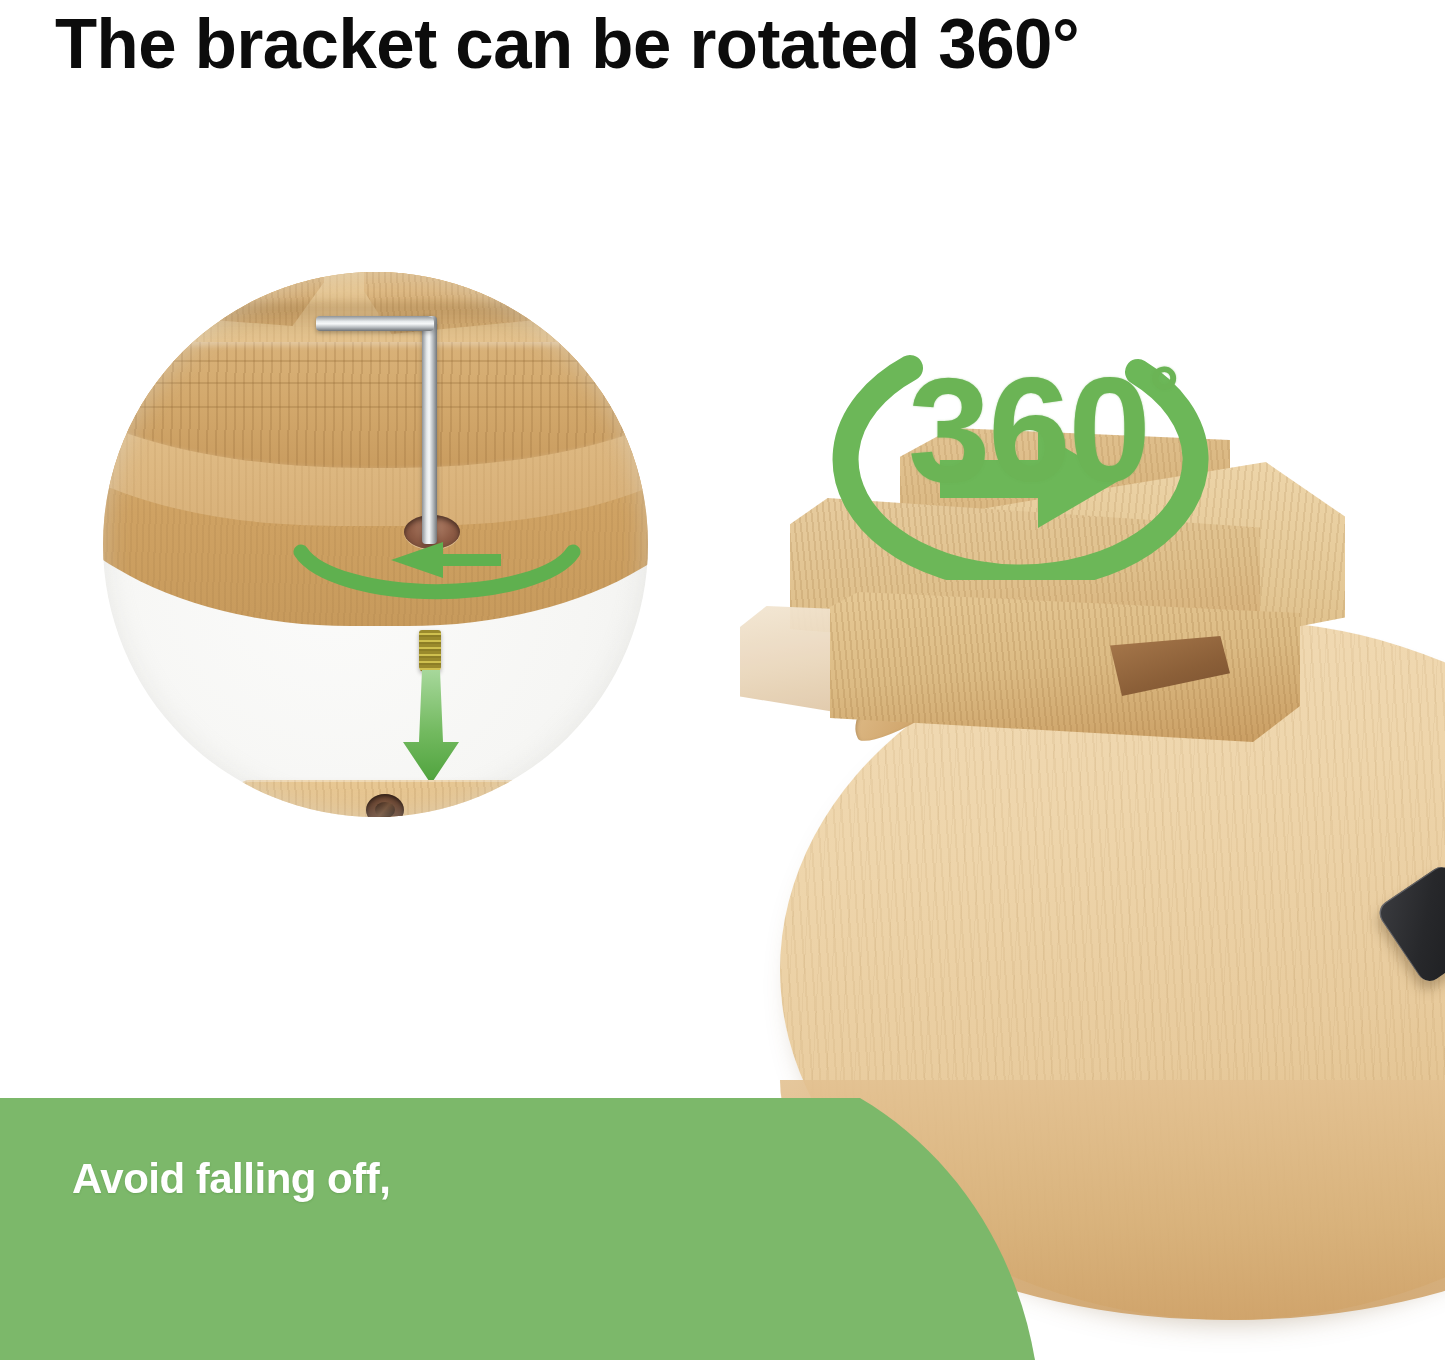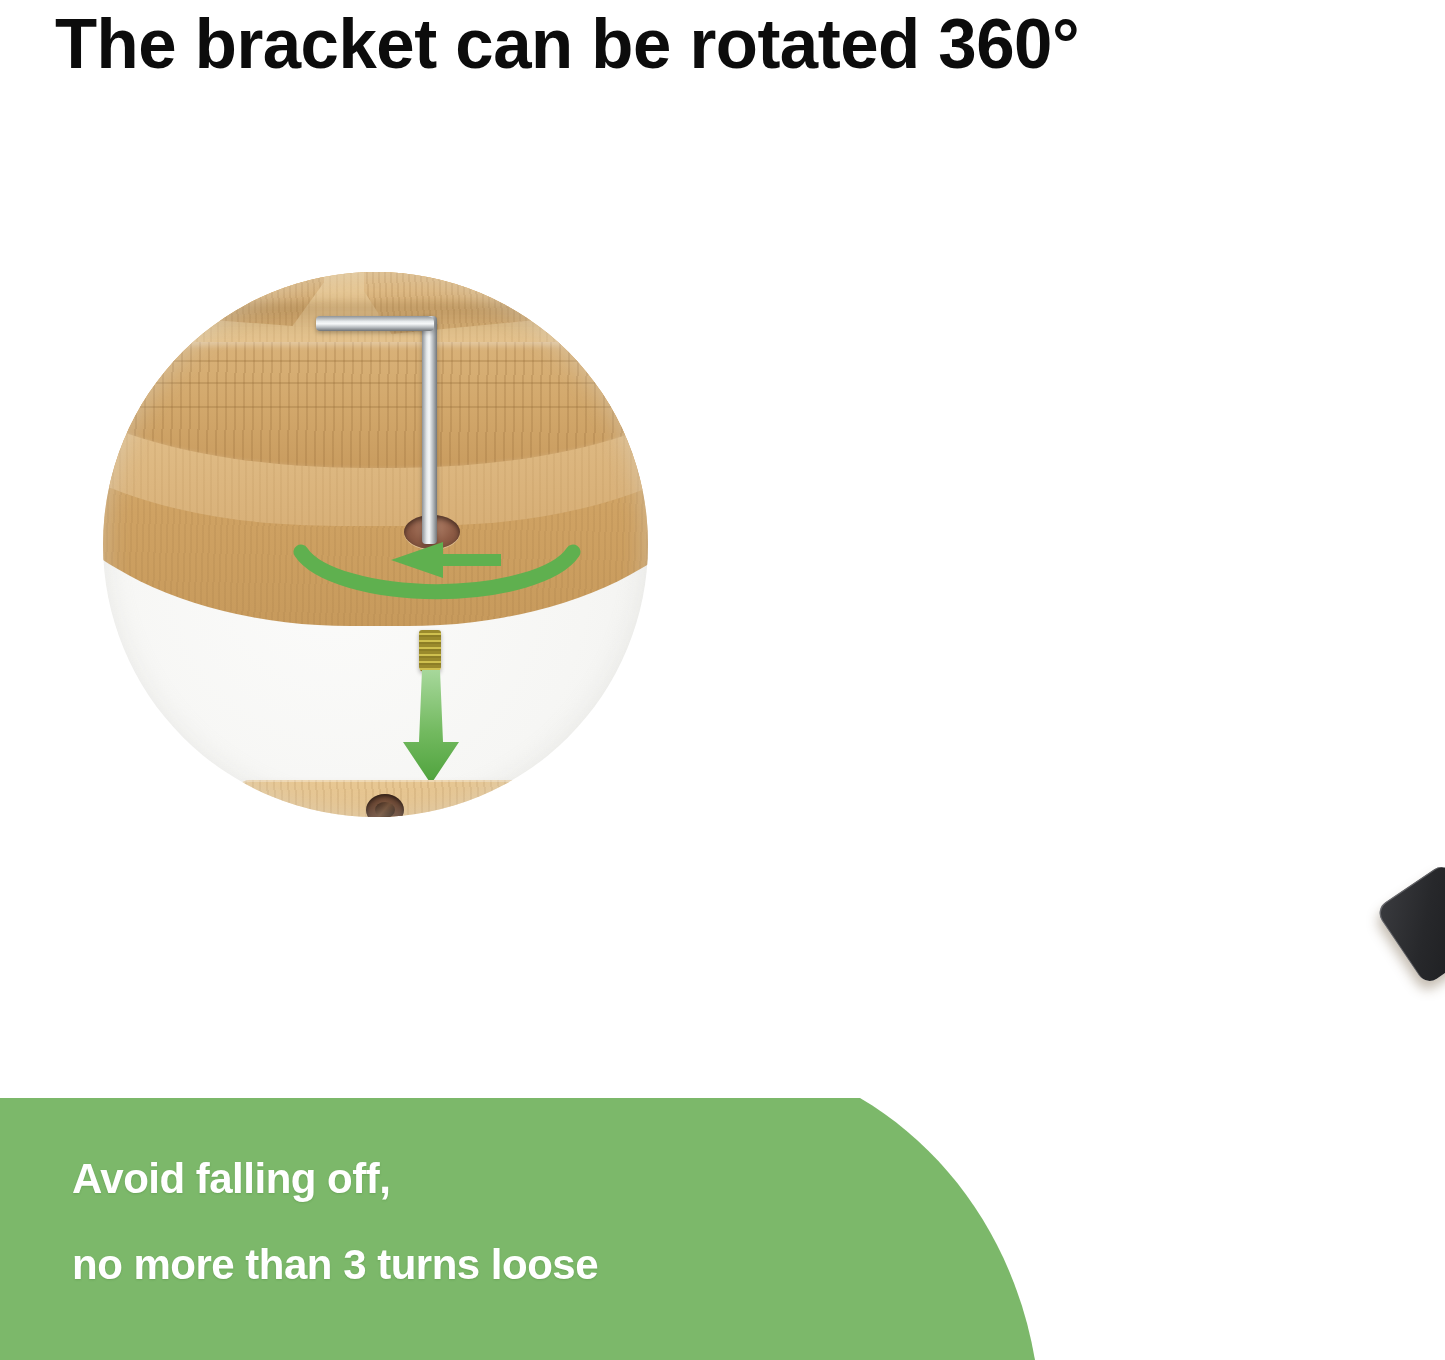--- a/index.html
+++ b/index.html
@@ -338,26 +338,49 @@
       </defs>
       <path d="M 31 0 L 49 0 L 52 72 L 68 72 L 40 114 L 12 72 L 28 72 Z" fill="url(#dg)"></path>
     </svg>
 
     <div class="base-block">
       <div class="base-hole"></div>
 
     </div>
   </div>
 
+  <div class="photo">
+
+    <div class="board"></div>
+    <div class="board-rim"></div>
+    <div class="board-notch notch-a"></div>
+    <div class="board-notch notch-b"></div>
+
+    <div class="cross">
+      <div class="slab slab-top"></div>
+      <div class="slab slab-mid-b"></div>
+      <div class="slab slab-mid-a"></div>
+      <div class="slab slab-shelf"></div>
+      <div class="slab slab-front"></div>
+      <div class="slot-dark"></div>
+    </div>
+
+    <div class="rot360">
+      <svg viewBox="0 0 460 320" style="position:absolute;left:0;top:0;width:460px;height:320px;">
+        <path d="M 120 108 A 175 118 0 1 0 348 112" fill="none" stroke="#6cb758" stroke-width="26" stroke-linecap="round"></path>
+        <path d="M 248 172 L 248 200 L 150 200 L 150 238 L 248 238 L 248 268 L 330 220 Z" fill="#6cb758"></path>
+      </svg>
+      <div class="num360"><span>360</span><span style="font-size:76px;vertical-align:top;line-height:76px;">°</span></div>
+    </div>
+  </div>
 
   <div class="phone-corner"></div>
 
   <div class="banner">
     <svg class="banner-shape" viewBox="0 0 1060 262" preserveAspectRatio="none">
       <path d="M 0 0 L 860 0 C 952 54 1016 150 1035 262 L 0 262 Z" fill="#7cb86a"></path>
     </svg>
     <div class="banner-text">
       <span class="banner-line">Avoid falling off,</span>
-      <span class="banner-line">no more than 3 turns loose</span>
     </div>
   </div>
 
 </div>
 
 </body></html>

